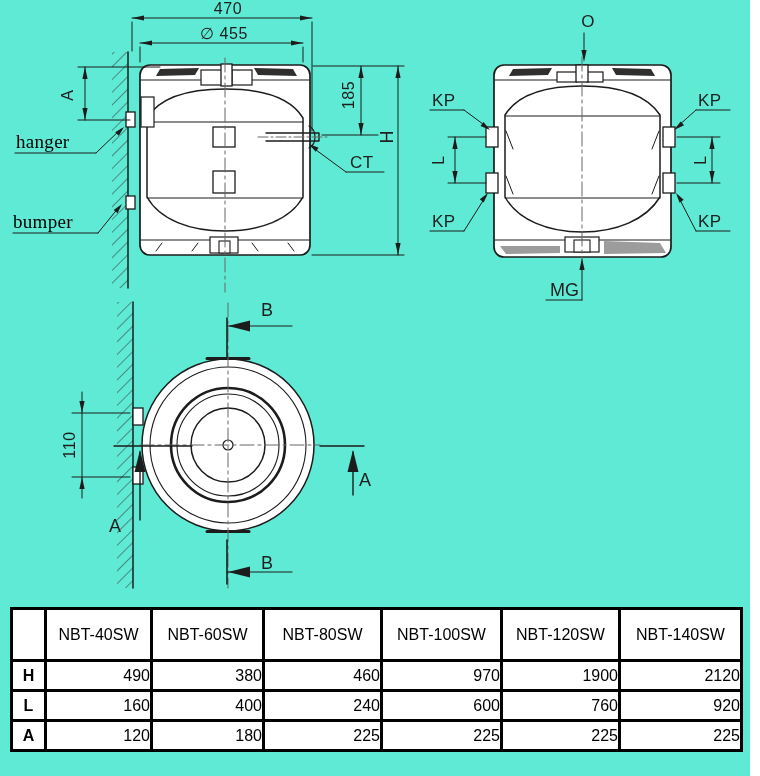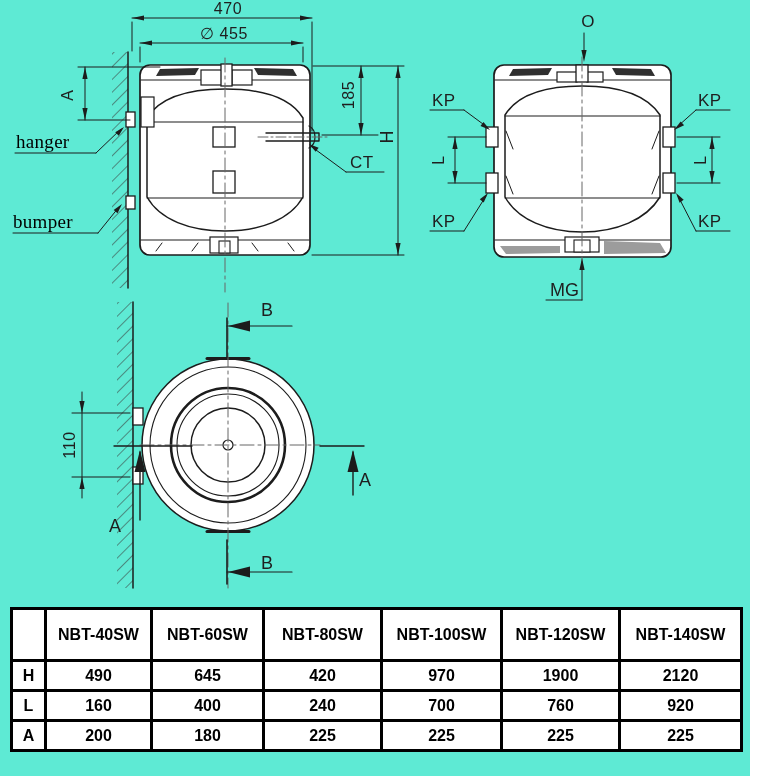--- a/index.html
+++ b/index.html
@@ -9,23 +9,23 @@
   svg text{font-family:"Liberation Sans",sans-serif;fill:#1f1f1f;}
   .dim-txt{font-size:16px;letter-spacing:.6px;}
   .lbl-txt{font-size:17px;letter-spacing:.5px;}
   .big-lbl{font-size:18px;}
   .serif-txt{font-family:"Liberation Serif",serif;font-size:19px;fill:#000;letter-spacing:.3px;}
   
   .dim-table{position:absolute;left:10px;top:607px;width:730px;border-collapse:collapse;
              table-layout:fixed;background:#fff;}
   .dim-table th,.dim-table td{border:3px solid #000;text-align:center;vertical-align:middle;
              padding:0;color:#000;}
-  .dim-table thead th{height:49px;font-size:16px;font-weight:bold;}
+  .dim-table thead th{height:49px;font-size:16px;font-weight:normal;}
   .dim-table tbody th{height:27px;font-size:16px;font-weight:bold;}
-  .dim-table tbody td{height:27px;font-size:16px;font-weight:bold;}
+  .dim-table tbody td{height:27px;font-size:16px;font-weight:normal;text-align:right;}
 </style>
 </head>
 <body>
 
 <div class="screen">
 
 <svg class="drawing" width="760" height="600" viewBox="0 0 760 600">
   <defs>
     <pattern id="hatch" width="9" height="9" patternUnits="userSpaceOnUse" patternTransform="rotate(45)">
       <line x1="0" y1="0" x2="0" y2="9" stroke="#3a3a3a" stroke-width="1.1"></line>
@@ -270,38 +270,38 @@
       <th>NBT-80SW</th>
       <th>NBT-100SW</th>
       <th>NBT-120SW</th>
       <th>NBT-140SW</th>
     </tr>
   </thead>
   <tbody>
     <tr>
       <th>H</th>
       <td>490</td>
-      <td>645</td>
-      <td>420</td>
+      <td>380</td>
+      <td>460</td>
       <td>970</td>
       <td>1900</td>
       <td>2120</td>
     </tr>
     <tr>
       <th>L</th>
       <td>160</td>
       <td>400</td>
       <td>240</td>
-      <td>700</td>
+      <td>600</td>
       <td>760</td>
       <td>920</td>
     </tr>
     <tr>
       <th>A</th>
-      <td>200</td>
+      <td>120</td>
       <td>180</td>
       <td>225</td>
       <td>225</td>
       <td>225</td>
       <td>225</td>
     </tr>
   </tbody>
 </table>
 
 </div>

